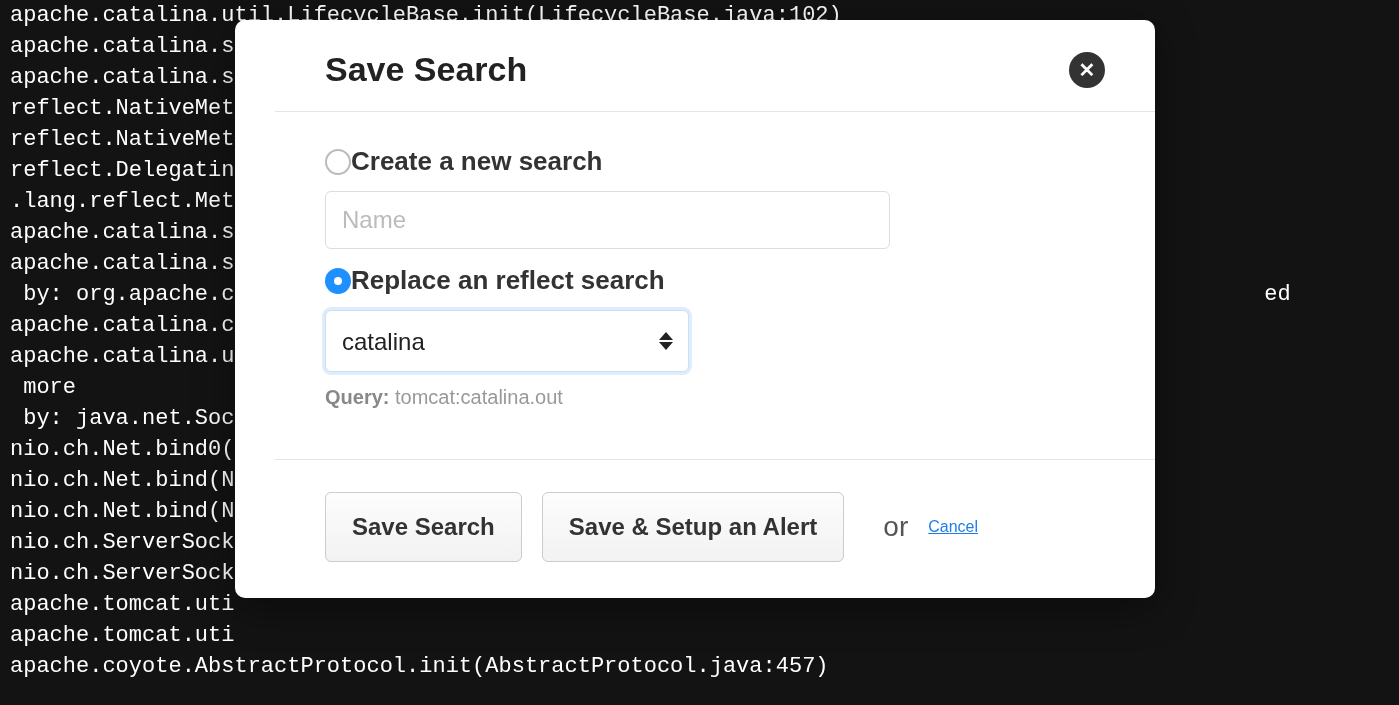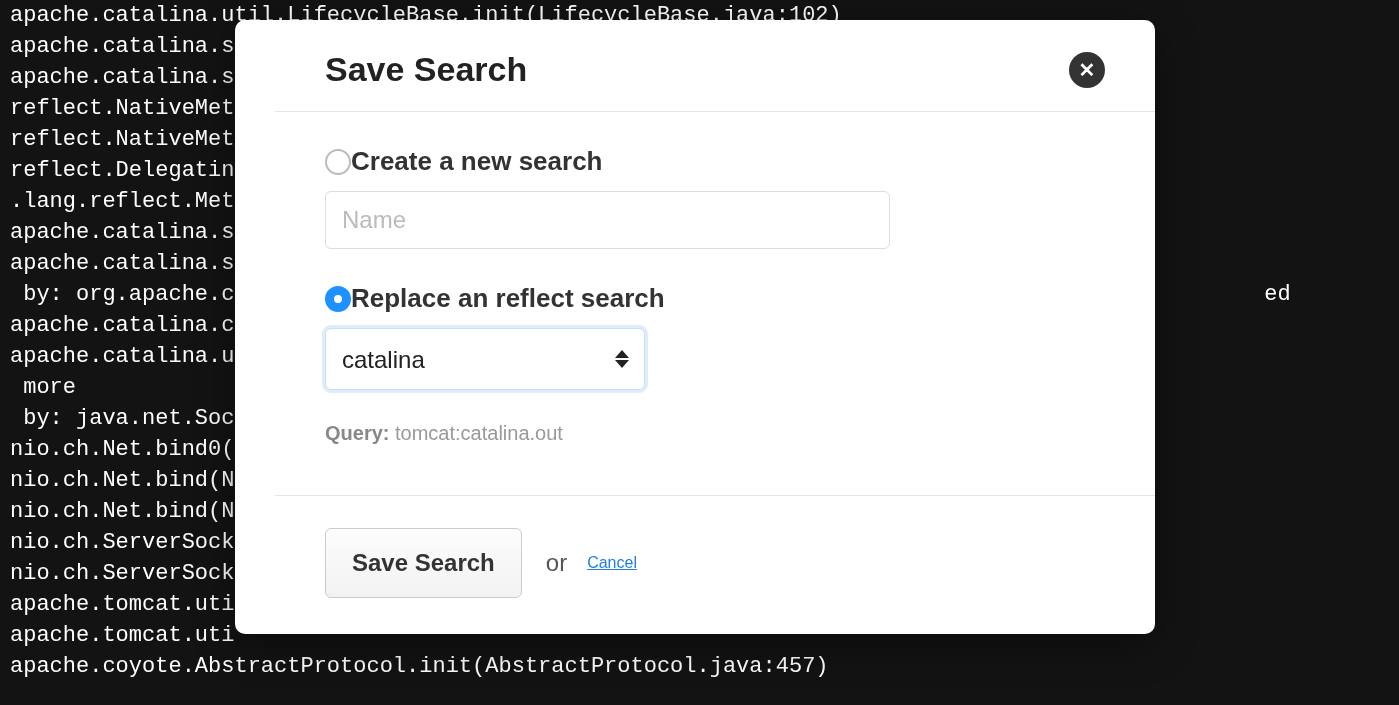--- a/index.html
+++ b/index.html
@@ -98,27 +98,27 @@
     }
     .text-input {
       width: 565px;
       height: 58px;
       border: 1px solid #ddd;
       border-radius: 6px;
       padding: 0 16px;
       font-size: 24px;
       color: #333;
       margin-left: 0px;
-      margin-bottom: 34px;
+      margin-bottom: 16px;
     }
     .text-input::placeholder { color: #bbb; }
     .select-wrap {
       position: relative;
-      width: 320px;
-      margin-bottom: 32px;
+      width: 364px;
+      margin-bottom: 14px;
     }
     .select {
       width: 100%;
       height: 62px;
       border: 1px solid #c9dff5;
       border-radius: 6px;
       padding: 0 44px 0 16px;
       font-size: 24px;
       color: #222;
       appearance: none;
@@ -161,23 +161,23 @@
       padding: 0 26px;
       border: 1px solid #ccc;
       border-radius: 6px;
       background: linear-gradient(#fdfdfd, #f2f2f2);
       font-size: 24px;
       font-weight: 600;
       color: #333;
       cursor: pointer;
     }
     .or-text {
-      font-size: 24px;
+      font-size: 28px;
       color: #555;
-      margin-left: 4px;
+      margin-left: 19px;
     }
     .cancel-link {
       font-size: 16px;
       color: #1f7fe6;
       text-decoration: underline;
       cursor: pointer;
     }
   </style>
 </head>
 <body>
@@ -238,16 +238,17 @@
 
     <div class="query-line">
       <span class="q-label">Query:</span>
       <span>tomcat:catalina.out</span>
     </div>
 
   </div>
 
   <div class="modal-footer">
     <button class="btn">Save Search</button>
+    <button class="btn">Save &amp; Setup an Alert</button>
     <span class="or-text">or</span>
     <a class="cancel-link">Cancel</a>
   </div>
 </div>
 
 </body></html>

